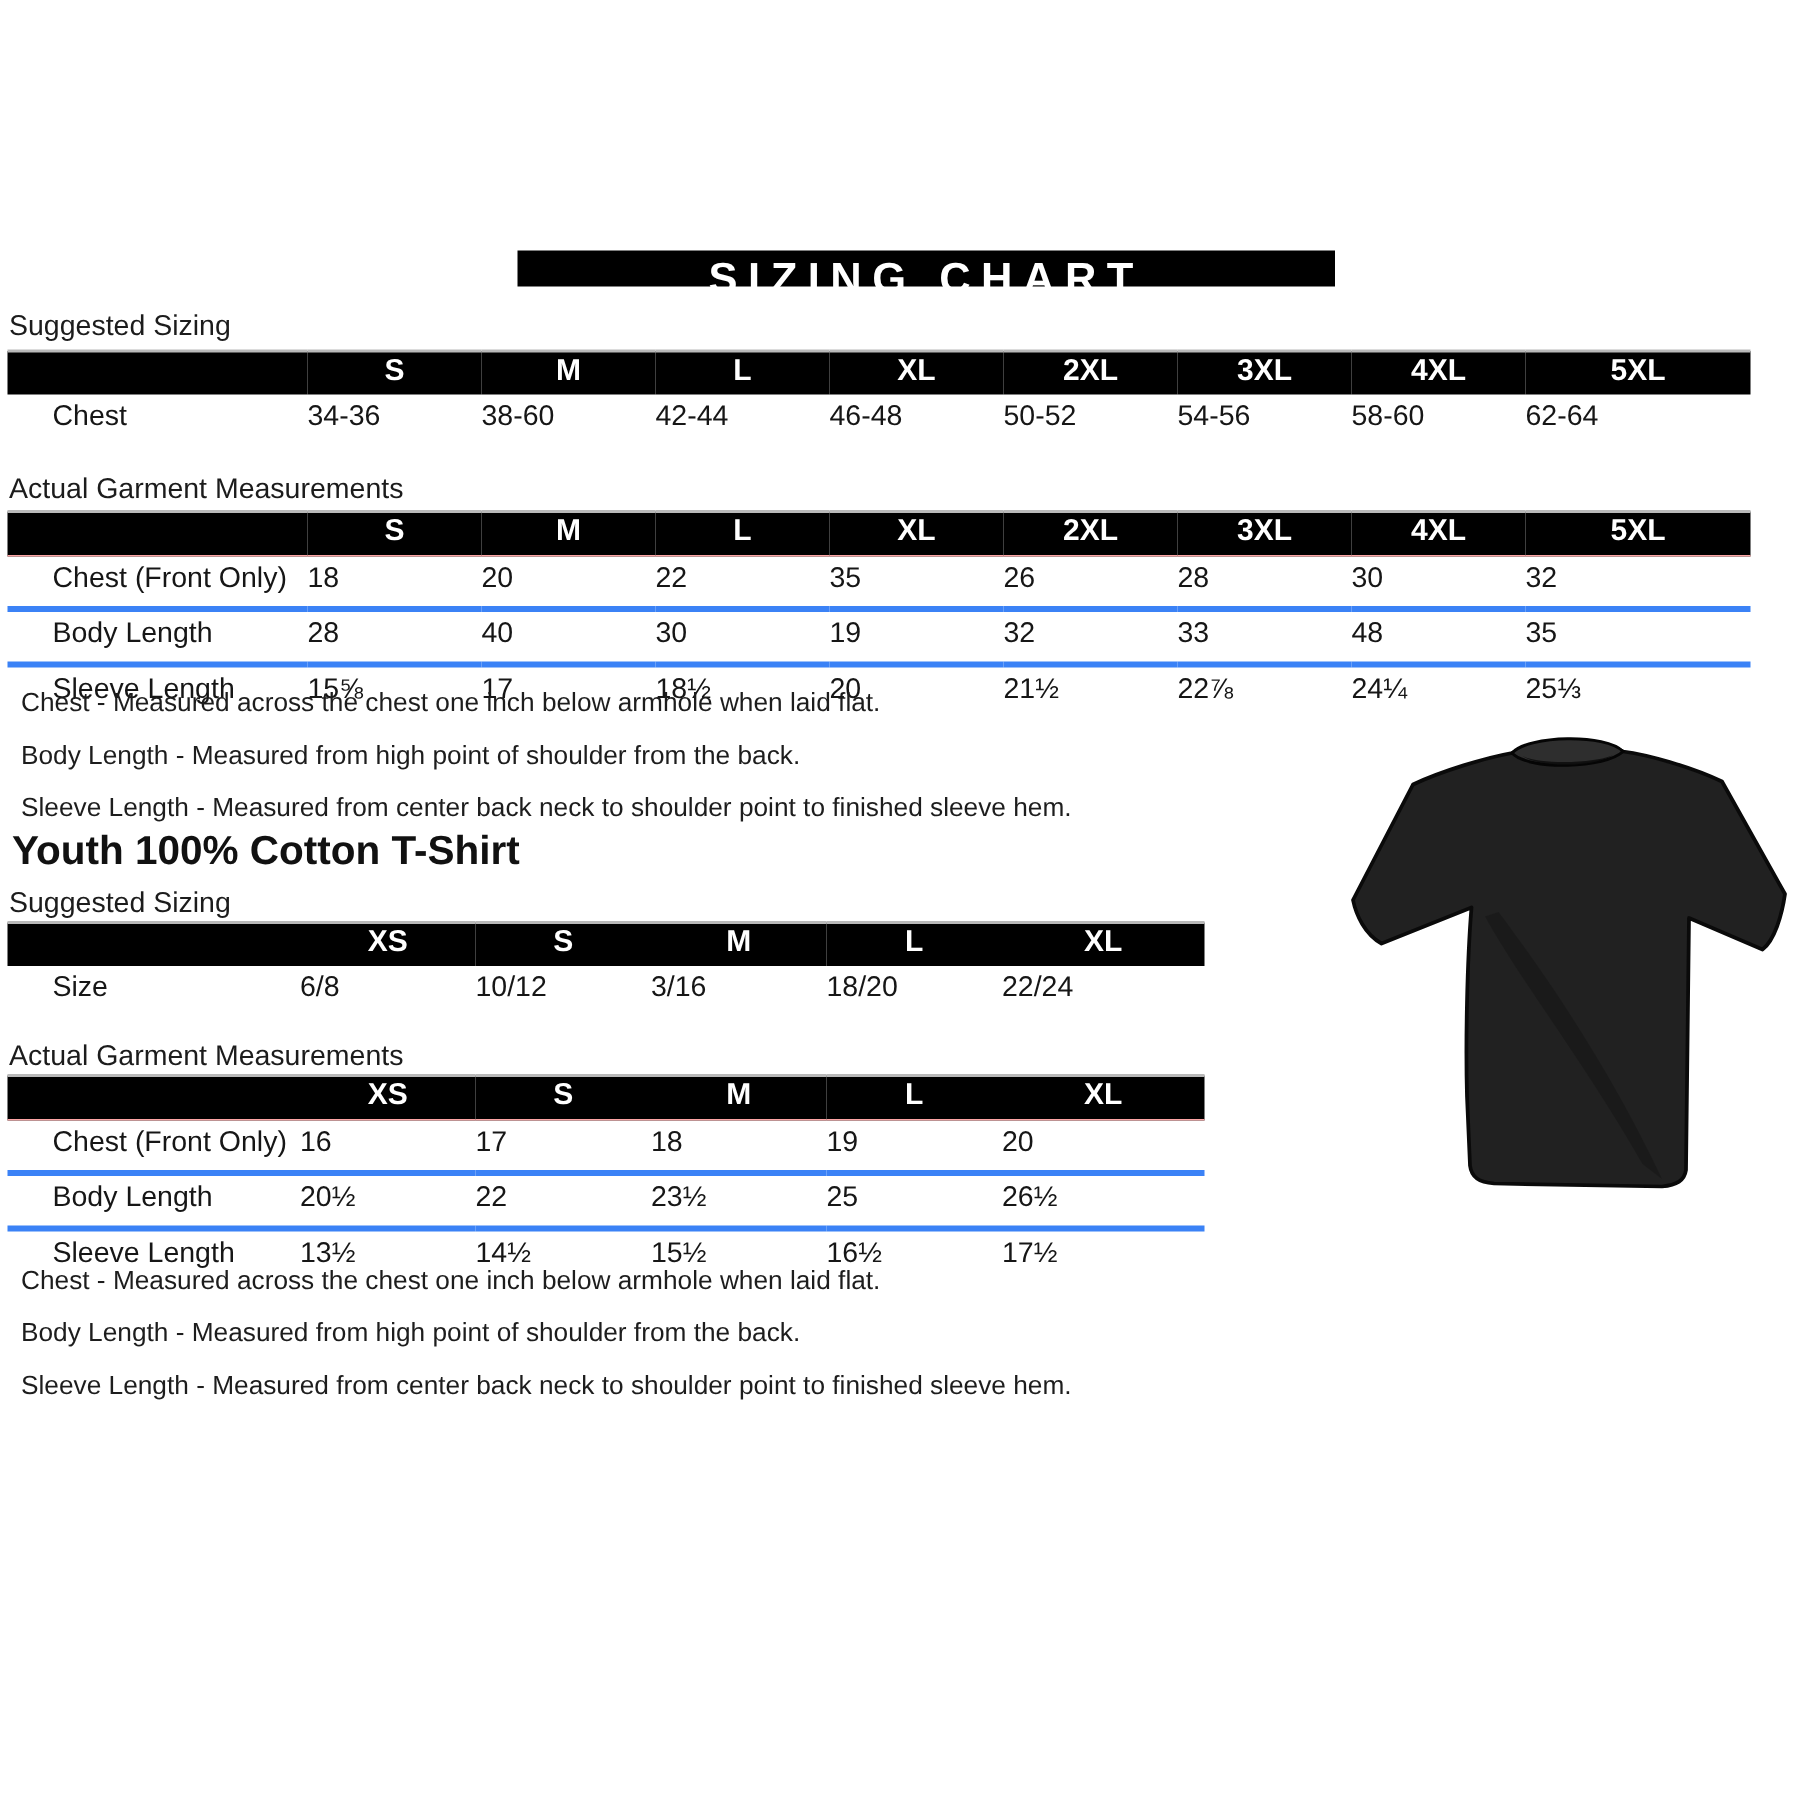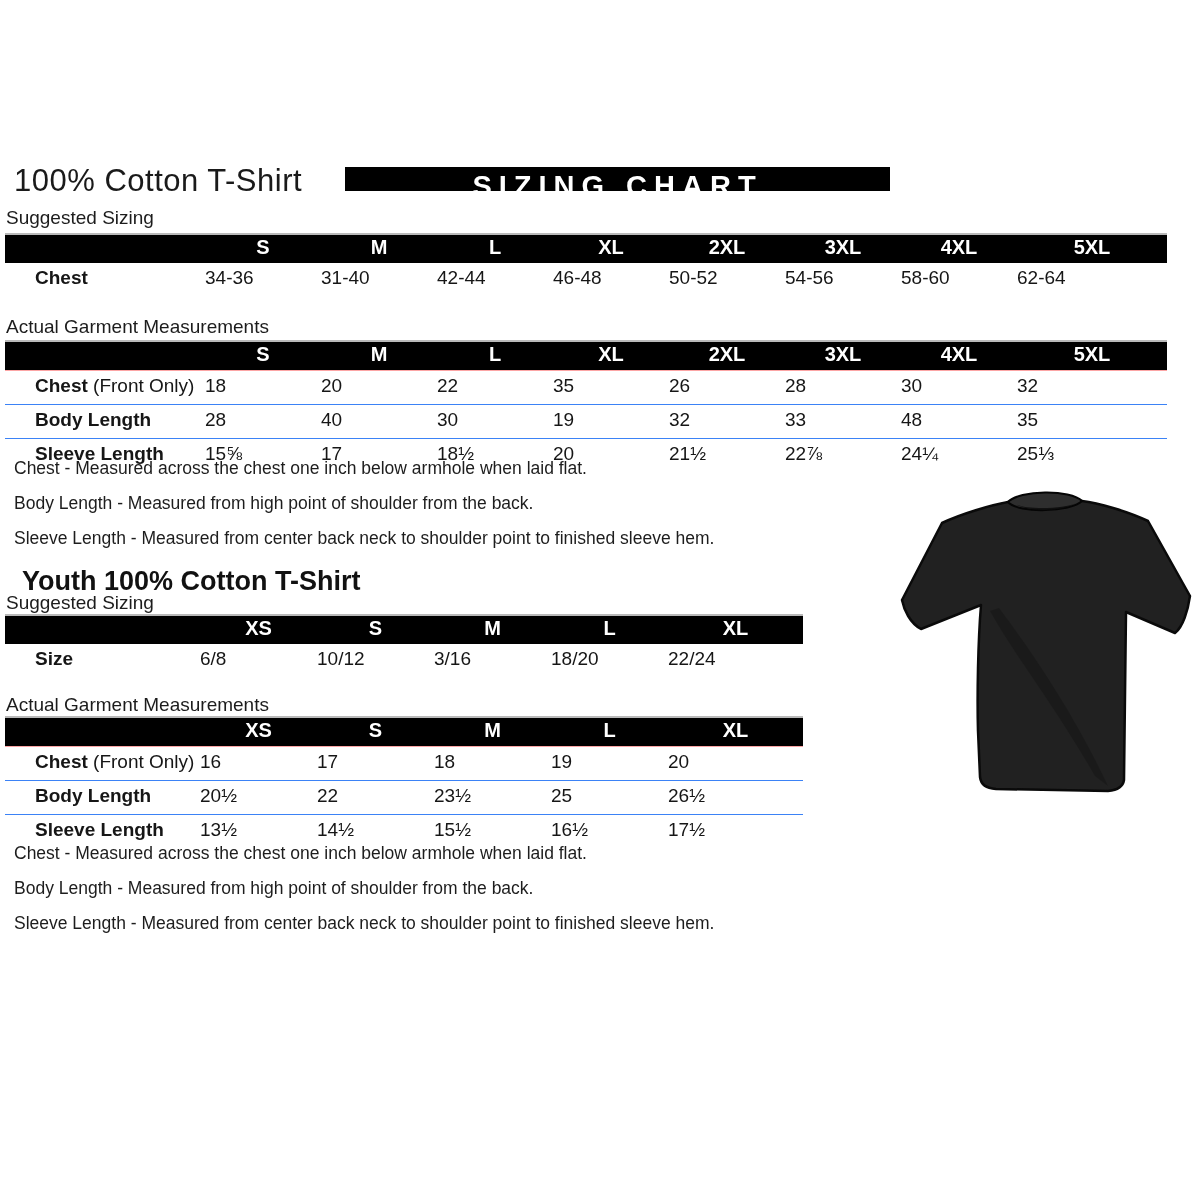--- a/index.html
+++ b/index.html
@@ -2,37 +2,36 @@
 <html><head>
 <meta charset="utf-8">
 <style>
   html,body{margin:0;padding:0;background:#fff;}
   .canvas{position:relative;width:1200px;height:1200px;background:#fff;overflow:hidden;
           font-family:"Liberation Sans","DejaVu Sans",sans-serif;color:#141414;}
   .abs{position:absolute;}
   h1.title{font-size:31px;font-weight:400;margin:0;color:#1a1a1a;letter-spacing:0.5px;}
   .banner{background:#000;color:#fff;font-weight:bold;font-size:29px;letter-spacing:7px;
           text-align:center;width:545px;height:24px;line-height:38px;}
-  h2.youth-title{font-size:27px;font-weight:700;margin:18px;color:#111;}
+  h2.youth-title{font-size:27px;font-weight:700;margin:4px;color:#111;}
   .section-label{font-size:19px;color:#1c1c1c;}
   table.t{border-collapse:collapse;table-layout:fixed;border-top:2px solid #b9b9b9;}
   table.t th{background:#000;color:#fff;font-weight:bold;font-size:20px;padding:1px 0 4px;text-align:center;}
   table.t td{font-size:19px;padding:4px 0 7px;color:#161616;}
   table.t td.rl{text-align:left;padding-left:30px;white-space:nowrap;}
-  table.t td.rl .b{font-weight:bold;text-align:center;}
-  table.t-measure tbody tr td{border-top:1px solid #3b82f6;}
+  table.t td.rl .b{font-weight:normal;text-align:center;}
+  table.t-measure tbody tr td{border-top:4px solid #3b82f6;}
   table.t-measure tbody tr:first-child td{border-top:1px solid #fca5a5;}
   .notes p{margin:0 0 14px 0;font-size:17.5px;color:#1d1d1d;}
 </style>
 </head>
 <body>
 
 <div class="canvas">
 
-  <h1 class="title abs" style="left:14px;top:163px;">100% Cotton T-Shirt</h1>
   <div class="banner abs" style="left:345px;top:167px;">SIZING CHART</div>
 
   <div class="section-label abs" style="left:6px;top:207px;">Suggested Sizing</div>
   <table class="t abs" style="left:5px;top:233px;width:1162px;">
     <colgroup>
         <col style="width:200px">
         <col style="width:116px">
         <col style="width:116px">
         <col style="width:116px">
         <col style="width:116px">
@@ -51,21 +50,21 @@
         <th>2XL</th>
         <th>3XL</th>
         <th>4XL</th>
         <th>5XL</th>
       </tr>
     </thead>
     <tbody>
       <tr>
         <td class="rl"><span class="b">Chest</span><span></span></td>
         <td>34-36</td>
-        <td>31-40</td>
+        <td>38-60</td>
         <td>42-44</td>
         <td>46-48</td>
         <td>50-52</td>
         <td>54-56</td>
         <td>58-60</td>
         <td>62-64</td>
       </tr>
     </tbody>
   </table>
 

